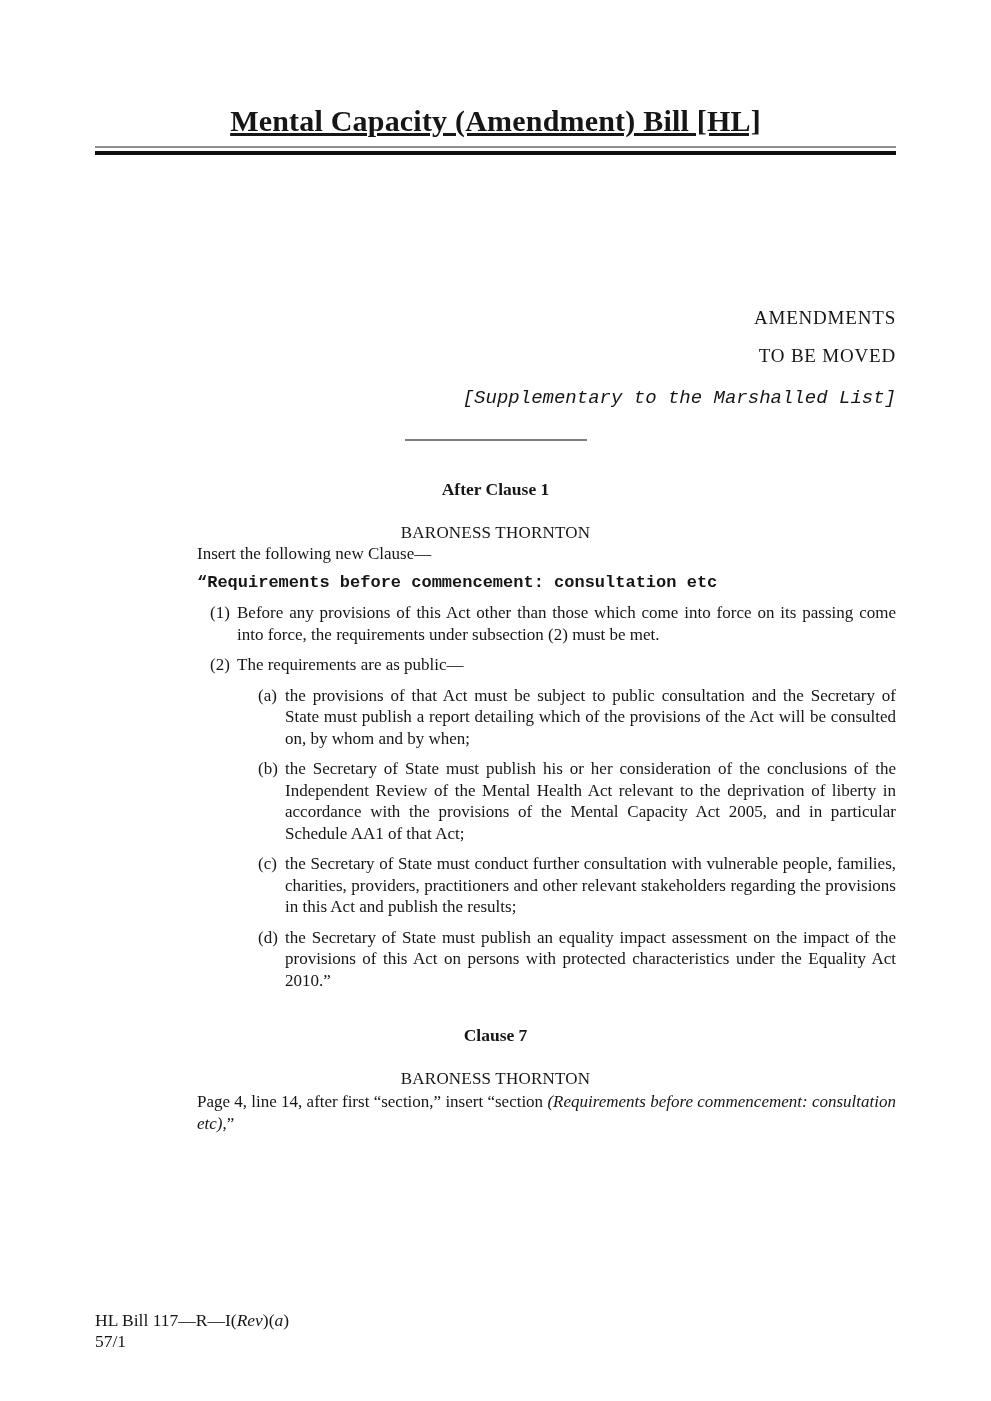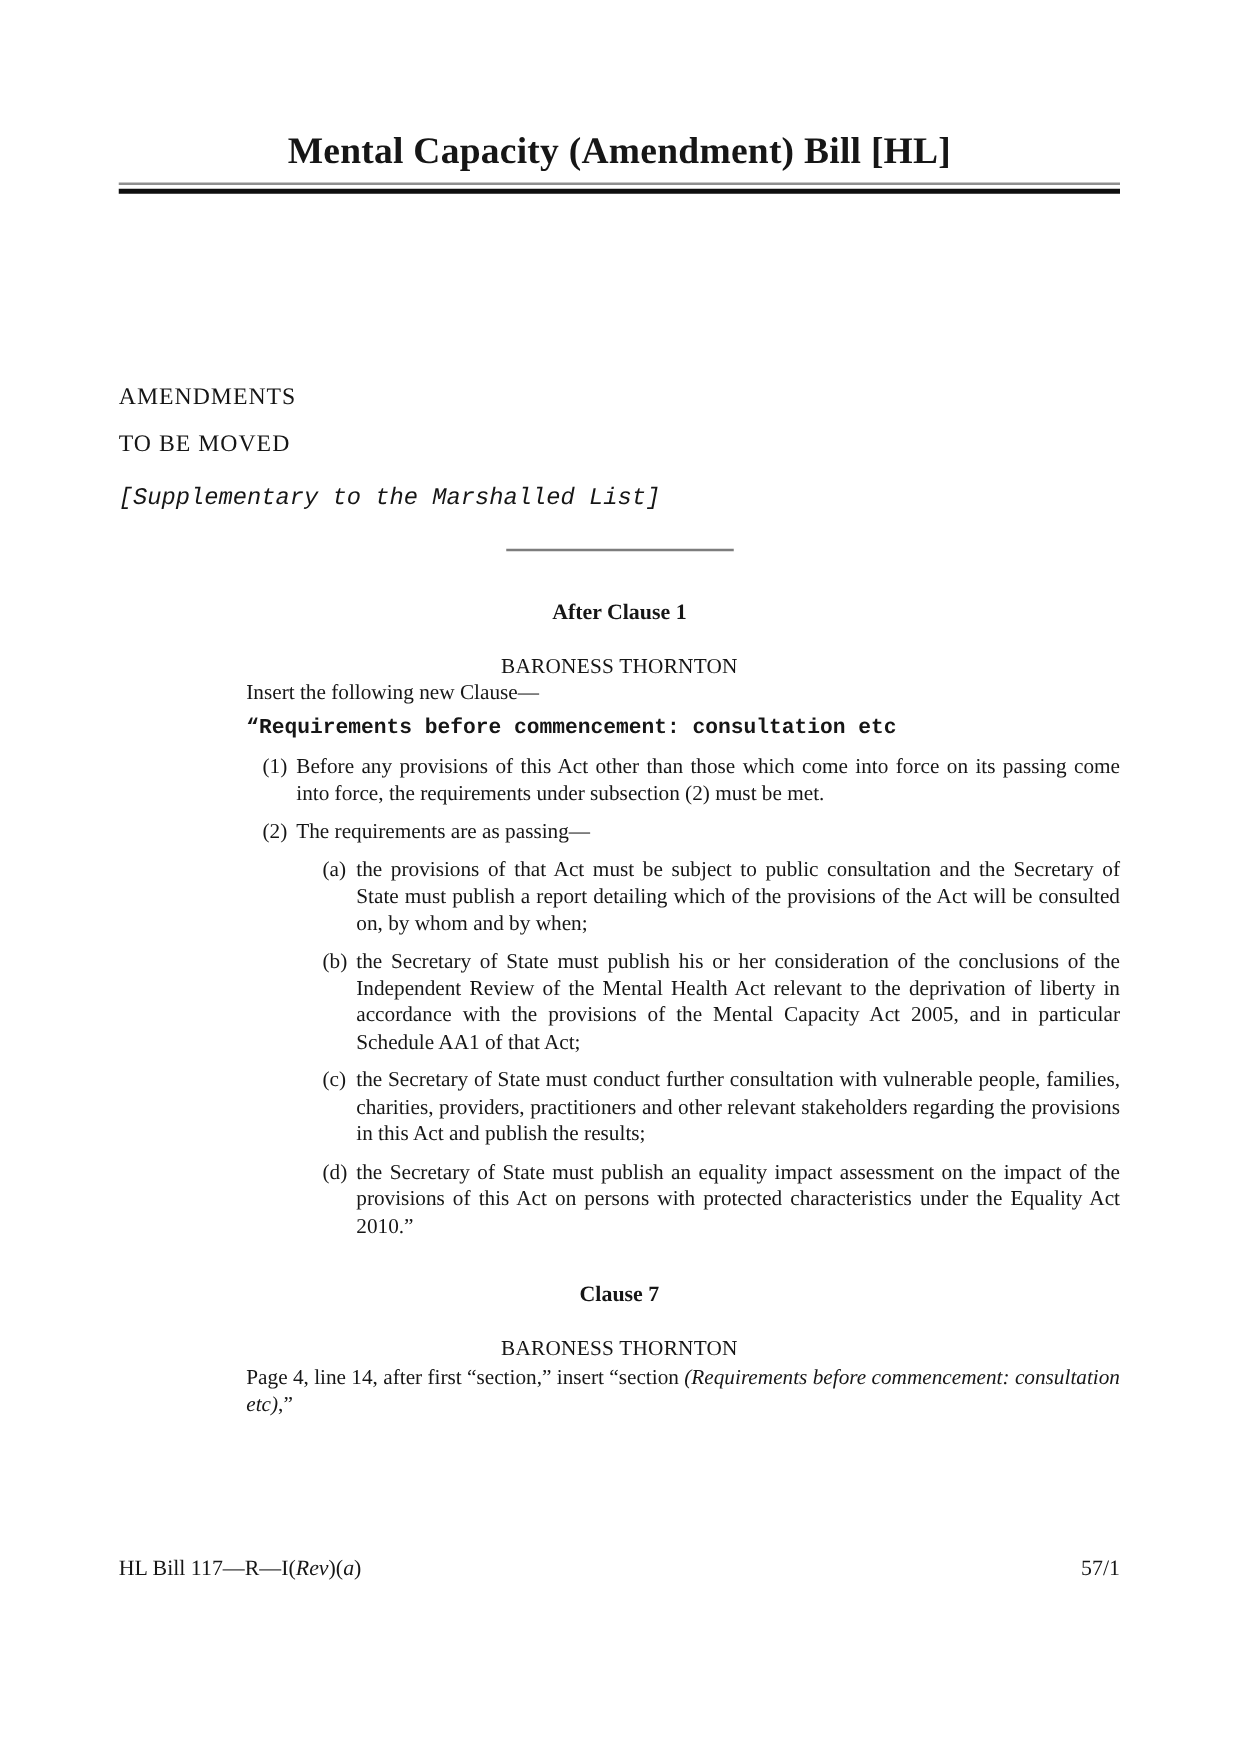--- a/index.html
+++ b/index.html
@@ -13,30 +13,31 @@
     box-sizing:border-box;
   }
   .margins{padding:0 95px;}
 
   
   .doc-title{
     margin:0;padding-top:104px;
     text-align:center;
     font-size:30px;font-weight:bold;
     letter-spacing:0.2px;
+    text-decoration:underline;
   }
   .double-rule{
     margin-top:8px;
     height:3px;
     border-top:2px solid #8f8f8f;
     border-bottom:4px solid #0e0e0e;
   }
 
   
-  .masthead{margin-top:152px;text-align:left;}
+  .masthead{margin-top:152px;text-align:right;}
   .mast-line{
     margin:0 0 16px 0;
     font-size:19px;
     letter-spacing:0.8px;
   }
   .mast-note{
     margin:20px 0 0 0;
     font-size:19px;
     font-style:italic;
     font-family:Liberation Mono, monospace;
@@ -76,24 +77,25 @@
   .subsec-body{flex:1;text-align:justify;}
   .para{display:flex;margin-top:9px;margin-left:61px;}
   .para-letter{flex:0 0 27px;}
   .para-body{flex:1;text-align:justify;}
   .amendment-line{margin-top:2px;text-align:justify;}
   .it{font-style:italic;}
 
   
   .footer{
     position:absolute;
-    left:95px;right:95px;top:1244px;
+    left:95px;right:95px;top:1310px;
     display:flex;
     justify-content:space-between;
     font-size:17.5px;
+    flex-direction:column;
   }
 </style>
 </head>
 <body>
 
 <div class="page">
   <div class="margins">
 
     <h1 class="doc-title">Mental Capacity (Amendment) Bill [HL]</h1>
     <div class="double-rule"></div>
@@ -114,21 +116,21 @@
         <div class="instruction">Insert the following new Clause—</div>
         <div class="new-clause-title">“Requirements before commencement: consultation etc</div>
 
         <div class="subsec">
           <span class="subsec-num">(1)</span>
           <span class="subsec-body">Before any provisions of this Act other than those which come into force on its passing come into force, the requirements under subsection (2) must be met.</span>
         </div>
 
         <div class="subsec">
           <span class="subsec-num">(2)</span>
-          <span class="subsec-body">The requirements are as passing—</span>
+          <span class="subsec-body">The requirements are as public—</span>
         </div>
 
         <div class="para">
           <span class="para-letter">(a)</span>
           <span class="para-body">the provisions of that Act must be subject to public consultation and the Secretary of State must publish a report detailing which of the provisions of the Act will be consulted on, by whom and by when;</span>
         </div>
 
         <div class="para">
           <span class="para-letter">(b)</span>
           <span class="para-body">the Secretary of State must publish his or her consideration of the conclusions of the Independent Review of the Mental Health Act relevant to the deprivation of liberty in accordance with the provisions of the Mental Capacity Act 2005, and in particular Schedule AA1 of that Act;</span>

